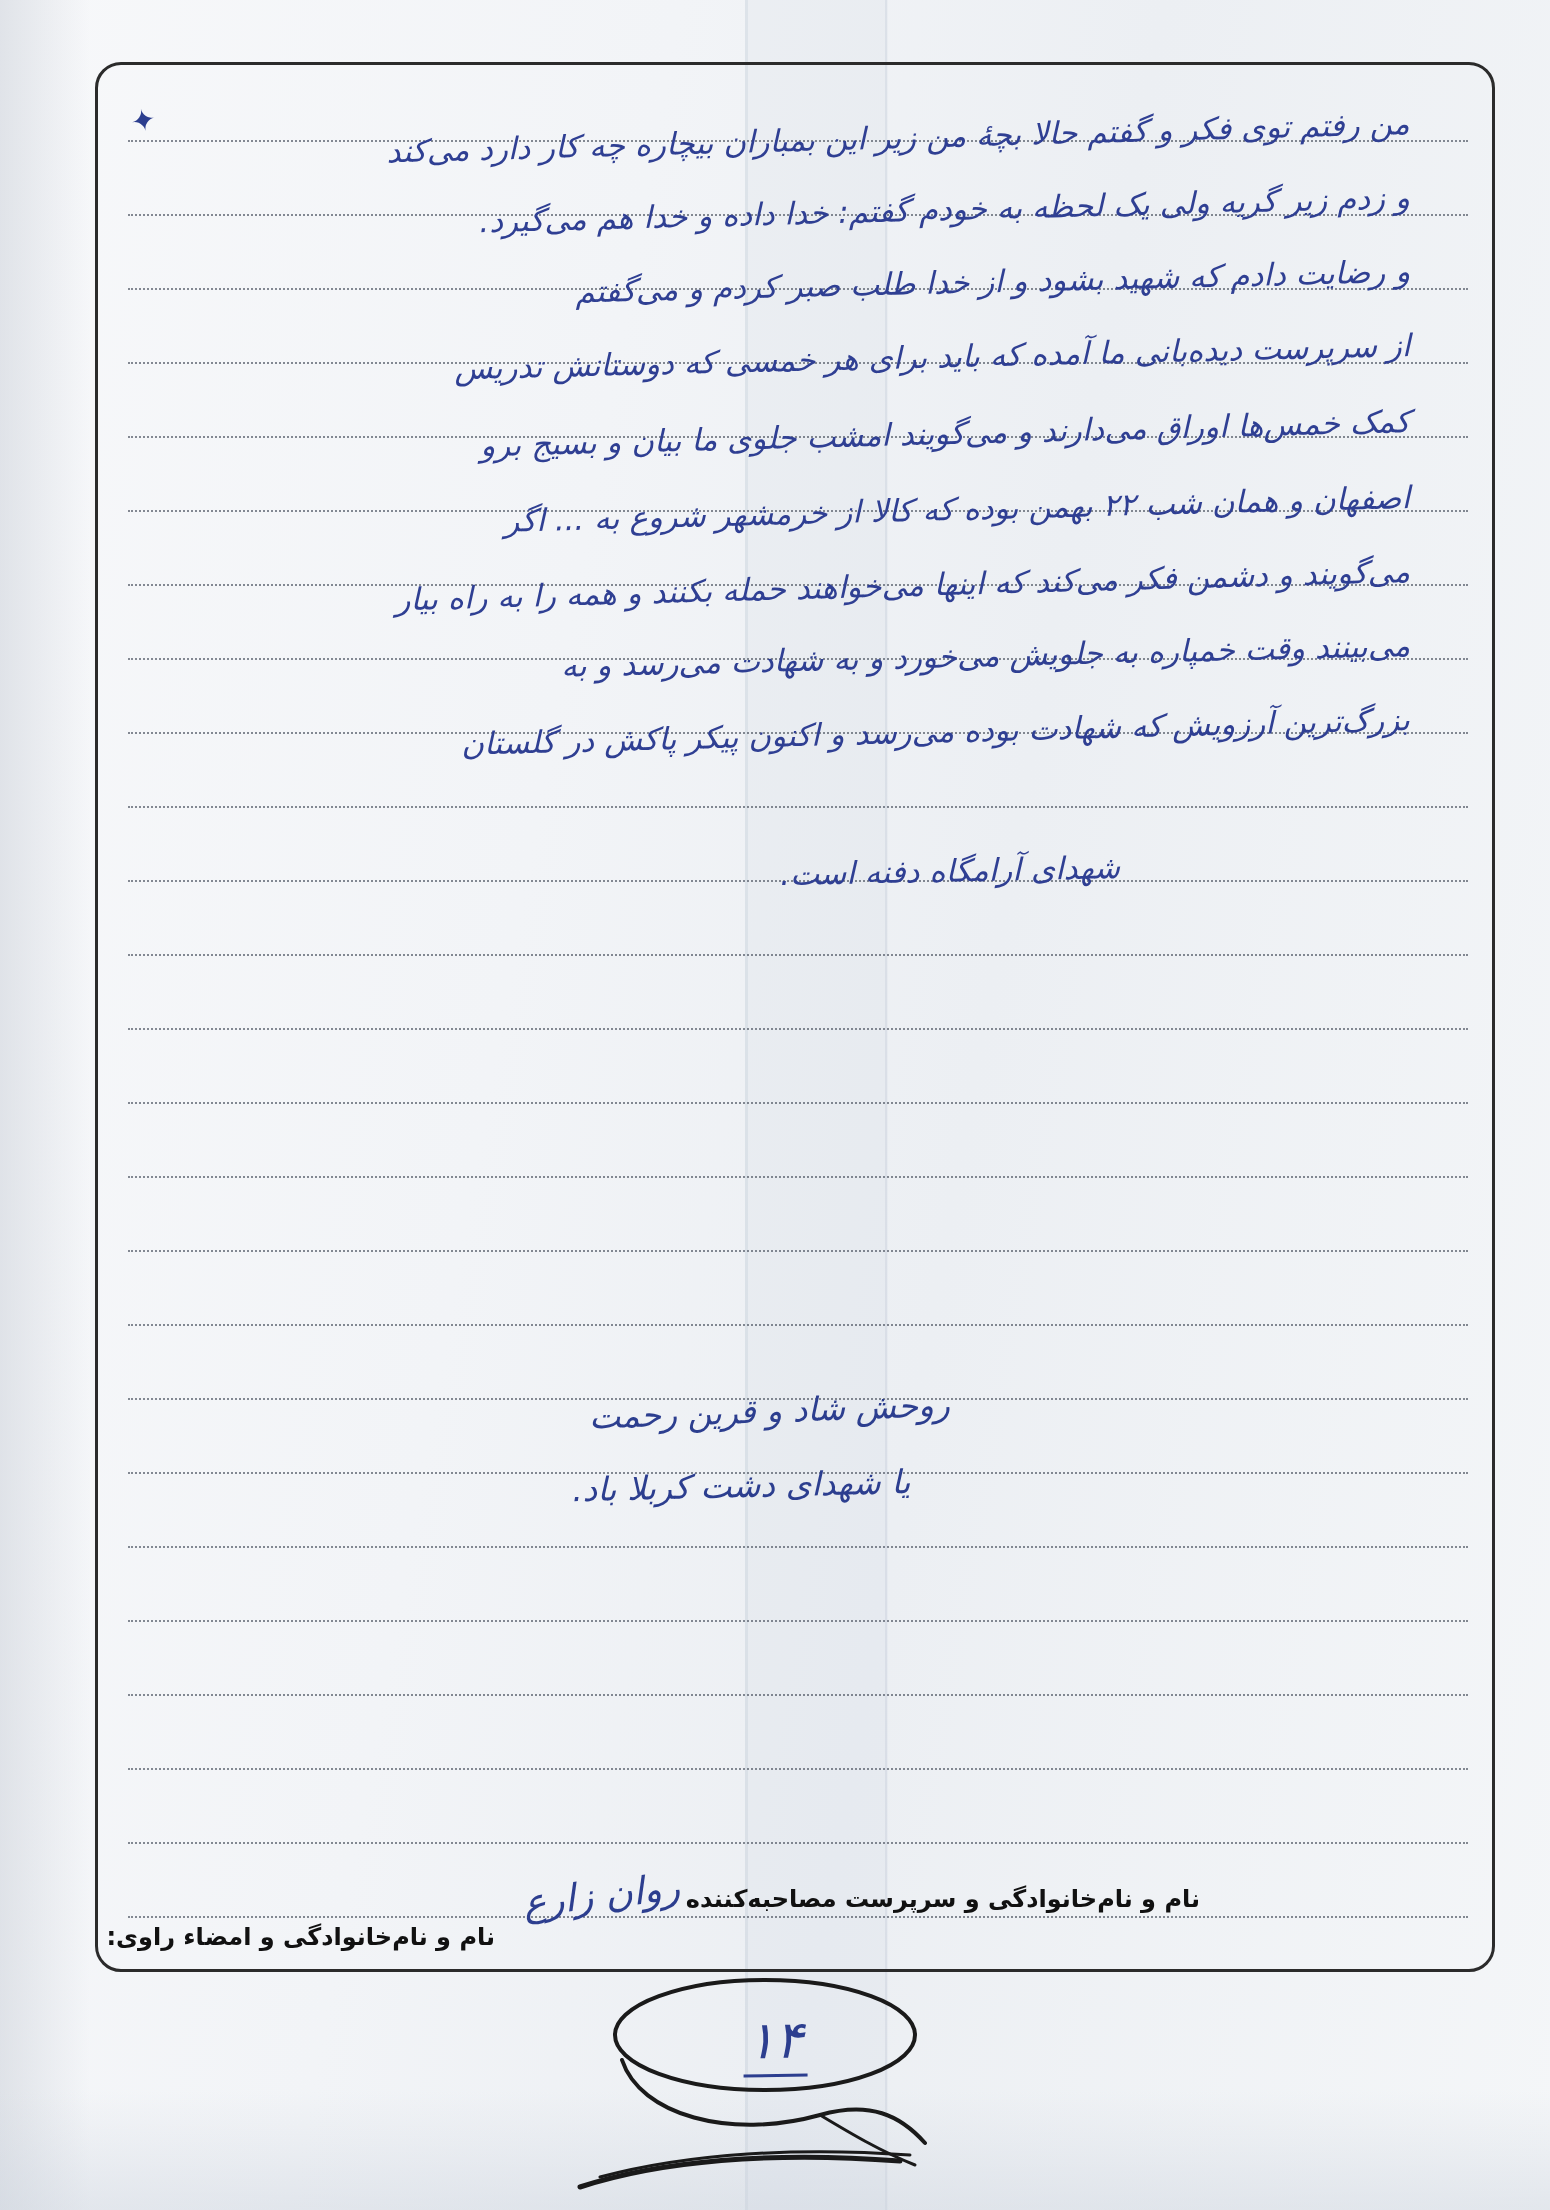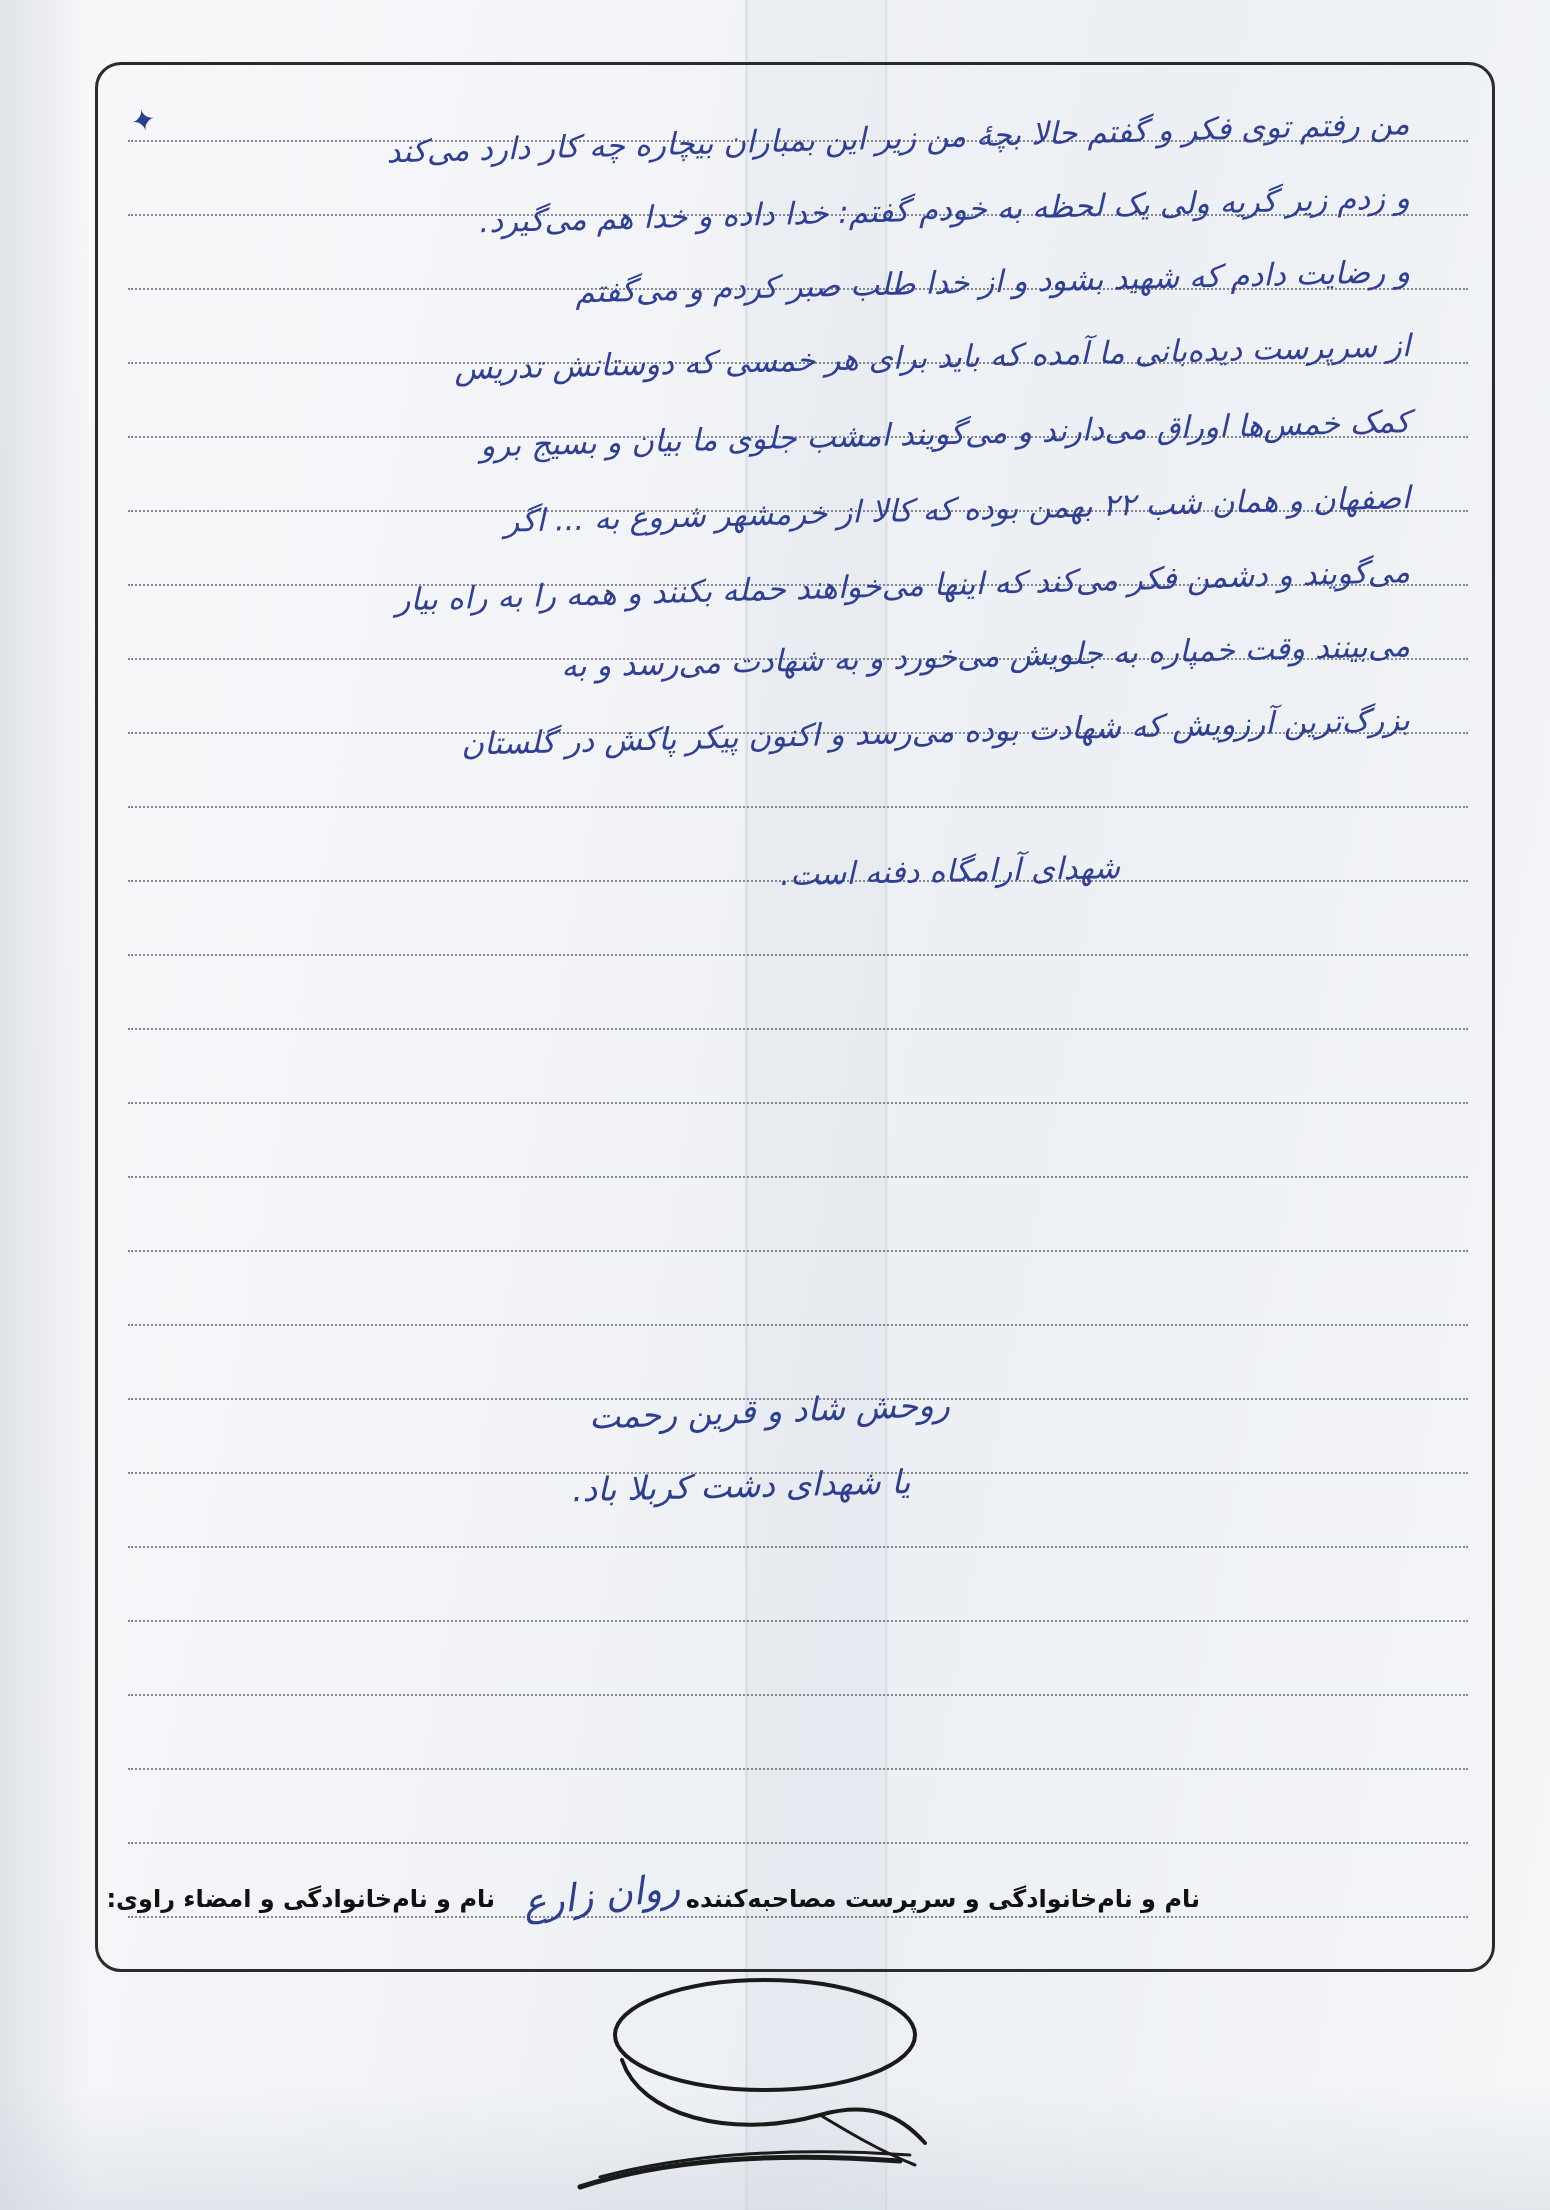--- a/index.html
+++ b/index.html
@@ -138,21 +138,21 @@
     position: absolute;
     top: 0;
     font-family: "DejaVu Sans", sans-serif;
     font-size: 24px;
     font-weight: 700;
     color: #111;
     white-space: nowrap;
     direction: rtl;
   }
   .footer-text.right { right: 350px; }
-  .footer-text.left  { right: 1055px; }
+  .footer-text.left  { right: 1055px; margin-top: 38px; }
 
   .footer-sig {
     position: absolute;
     top: -12px;
     right: 870px;
     font-size: 38px;
     font-style: italic;
     color: #2c3e8f;
     transform: rotate(-6deg);
     white-space: nowrap;
@@ -243,20 +243,23 @@
 
   <div class="hand closing1">روحش شاد و قرین رحمت</div>
   <div class="hand closing2">یا شهدای دشت کربلا باد.</div>
 
   <div class="footer-row">
     <div class="footer-text right">نام و نام‌خانوادگی و سرپرست مصاحبه‌کننده</div>
     <div class="footer-sig">روان زارع</div>
     <div class="footer-text left">نام و نام‌خانوادگی و امضاء راوی:</div>
   </div>
 
+  <div class="page-number">
+    <span class="underline">۱۴</span>
+  </div>
 
   <svg class="ink-sig" viewBox="0 0 420 230">
     <ellipse cx="195" cy="70" rx="150" ry="55" fill="none" stroke="#1a1a1a" stroke-width="4"></ellipse>
     <path d="M52 95 C 70 150, 160 175, 250 150 C 300 136, 330 150, 355 178" fill="none" stroke="#1a1a1a" stroke-width="4" stroke-linecap="round"></path>
     <path d="M10 222 C 90 196, 200 186, 330 196" fill="none" stroke="#1a1a1a" stroke-width="5" stroke-linecap="round"></path>
     <path d="M30 212 C 120 188, 230 182, 340 190" fill="none" stroke="#1a1a1a" stroke-width="3" stroke-linecap="round"></path>
     <path d="M250 150 C 280 168, 310 186, 345 200" fill="none" stroke="#1a1a1a" stroke-width="3" stroke-linecap="round"></path>
   </svg>
 
 </div>

